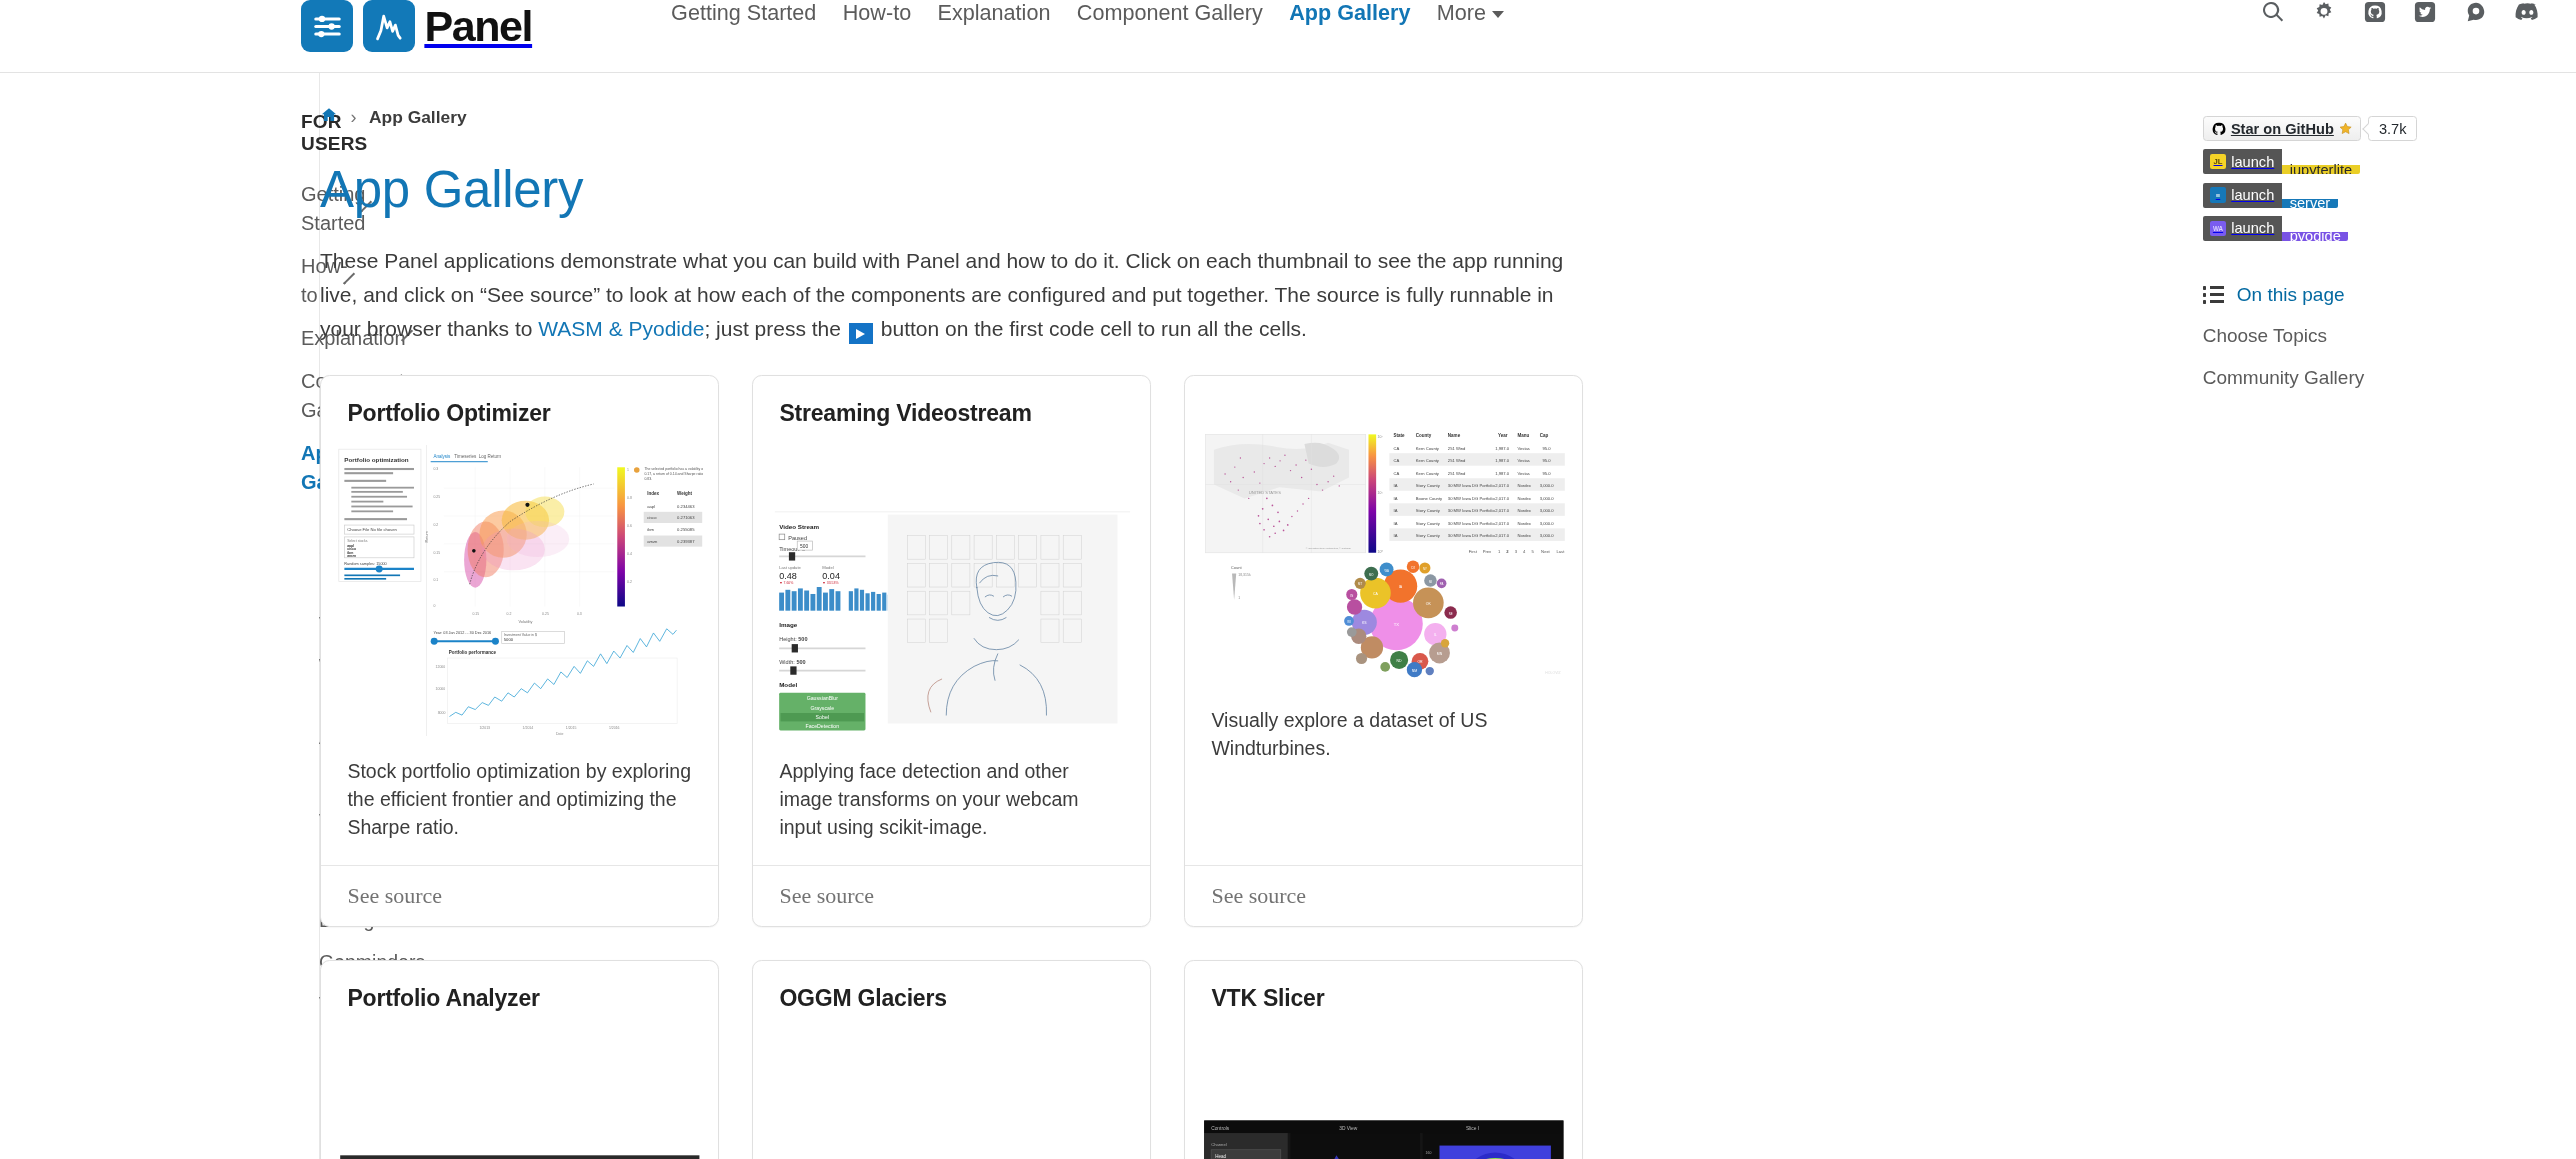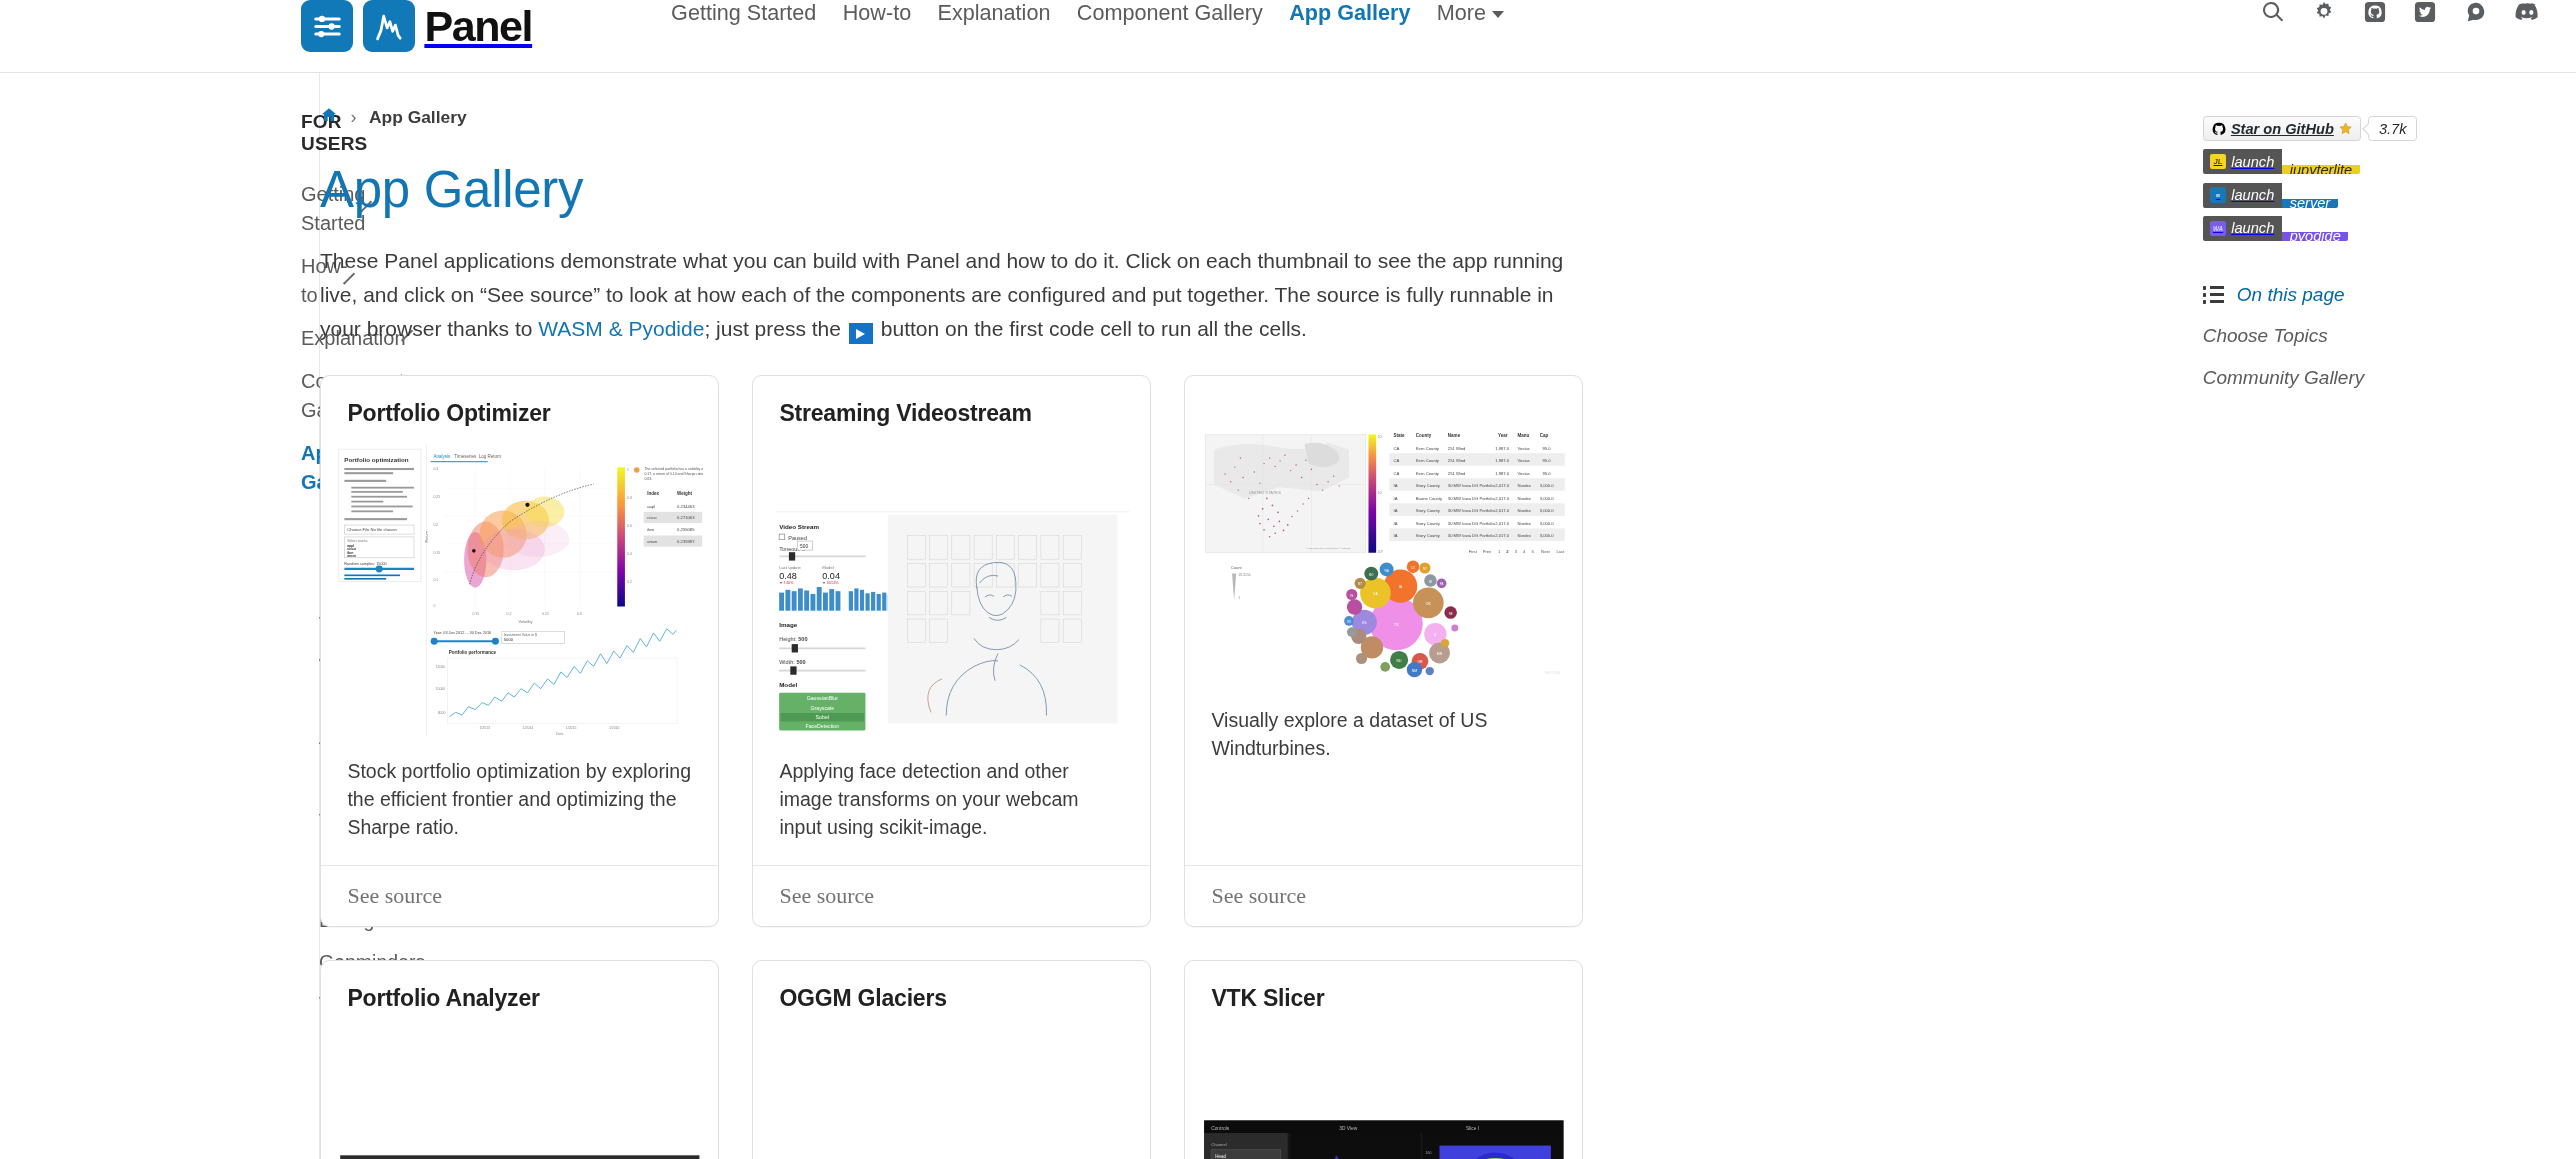--- a/index.html
+++ b/index.html
@@ -42,21 +42,21 @@
   
   .grid{display:flex;flex-wrap:wrap;gap:33px;margin-top:29px;}
   .card{width:399px;border:0.7px solid #e0e0e0;border-radius:9.7px;background:#fff;overflow:hidden;display:flex;flex-direction:column;box-shadow:0 0.7px 1.4px rgba(0,0,0,.04);}
   .card-title{font-size:23px;font-weight:700;color:#212121;padding:24px 26.4px 0 26.4px;letter-spacing:-0.2px;}
   .thumb{height:291px;margin:18px 15.3px 0 15.3px;position:relative;overflow:hidden;}
   .card-desc{font-size:19.5px;line-height:1.44;color:#3c3c3c;padding:21px 26.4px 24px 26.4px;flex:1;}
   .card-foot{border-top:0.7px solid #e6e6e6;padding:16.7px 26.4px;}
   .card-foot a{color:#737373;font-size:22px;text-decoration:none;font-family:Liberation Serif, serif;}
 
   
-  .rail{width:390px;min-width:390px;padding:43px 0 0 16.7px;font-style:italic;}
+  .rail{width:390px;min-width:390px;padding:43px 0 0 16.7px;}
   .ghrow{display:flex;align-items:center;}
   .ghbtn{display:flex;align-items:center;gap:4.9px;background:linear-gradient(#fcfcfc,#eee);border:0.7px solid #d5d5d5;border-radius:3.5px;padding:3.5px 8.3px;font-size:14.6px;font-weight:700;color:#24292e;}
   .ghcount{margin-left:7px;background:#fff;border:0.7px solid #d5d5d5;border-radius:3.5px;padding:3.5px 9.7px;font-size:14.6px;color:#24292e;position:relative;}
   .ghcount:before{content:"";position:absolute;left:-4.9px;top:50%;transform:translateY(-50%) rotate(45deg);width:7px;height:7px;background:#fff;border-left:0.7px solid #d5d5d5;border-bottom:0.7px solid #d5d5d5;}
   .badge{display:inline-flex;height:25px;border-radius:2px;overflow:hidden;font-size:14.6px;align-items:stretch;margin-top:8.3px;}
   .badge .l{background:#555;color:#fff;display:flex;align-items:center;gap:5.6px;padding:0 7.7px;}
   .badge .r{color:#fff;display:flex;align-items:center;padding:0 7.7px;font-weight:400;margin-top:16px;}
   .badge .sq{width:15.3px;height:15.3px;border-radius:2.1px;display:flex;align-items:center;justify-content:center;font-size:7.7px;font-weight:700;}
   .toc{margin-top:43px;}
   .toc-h{display:flex;align-items:center;gap:12.5px;font-size:19px;color:#0369a1;}

